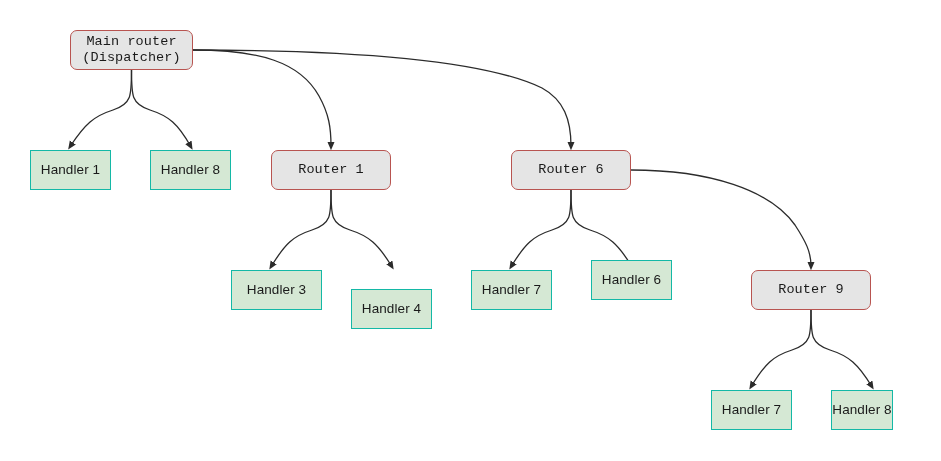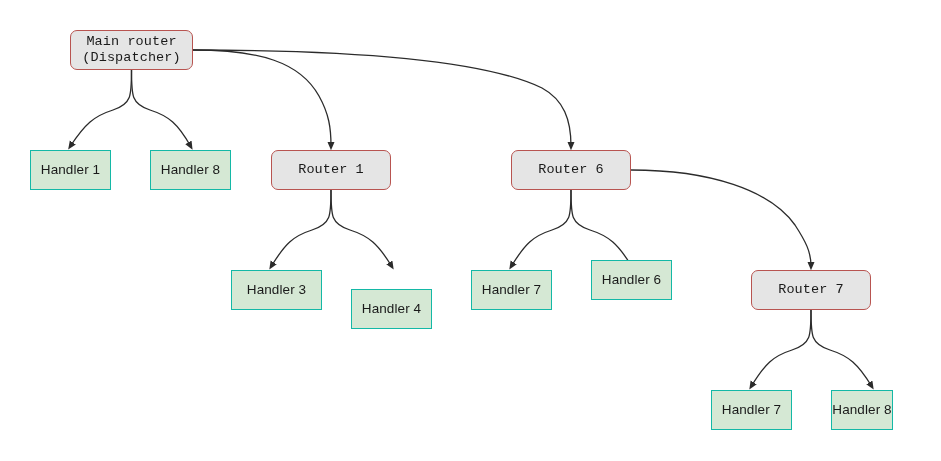--- a/index.html
+++ b/index.html
@@ -82,18 +82,18 @@
       <div class="node node-router" style="left: 70px; top: 30px; width: 123px; height: 40px;">Main router
 (Dispatcher)</div>
       <div class="node node-handler" style="left: 30px; top: 150px; width: 81px; height: 40px;">Handler 1</div>
       <div class="node node-handler" style="left: 150px; top: 150px; width: 81px; height: 40px;">Handler 8</div>
       <div class="node node-router" style="left: 271px; top: 150px; width: 120px; height: 40px;">Router 1</div>
       <div class="node node-router" style="left: 511px; top: 150px; width: 120px; height: 40px;">Router 6</div>
       <div class="node node-handler" style="left: 231px; top: 270px; width: 91px; height: 40px;">Handler 3</div>
       <div class="node node-handler" style="left: 351px; top: 270px; width: 81px; height: 40px; margin-top: 19px;">Handler 4</div>
       <div class="node node-handler" style="left: 471px; top: 270px; width: 81px; height: 40px;">Handler 7</div>
       <div class="node node-handler" style="left: 591px; top: 260px; width: 81px; height: 40px;">Handler 6</div>
-      <div class="node node-router" style="left: 751px; top: 270px; width: 120px; height: 40px;">Router 7</div>
+      <div class="node node-router" style="left: 751px; top: 270px; width: 120px; height: 40px;">Router 9</div>
       <div class="node node-handler" style="left: 711px; top: 390px; width: 81px; height: 40px; text-align: center;">Handler 7</div>
       <div class="node node-handler" style="left: 831px; top: 390px; width: 62px; height: 40px;">Handler 8</div>
     </div>
 
 </div>
 
 </body></html>

